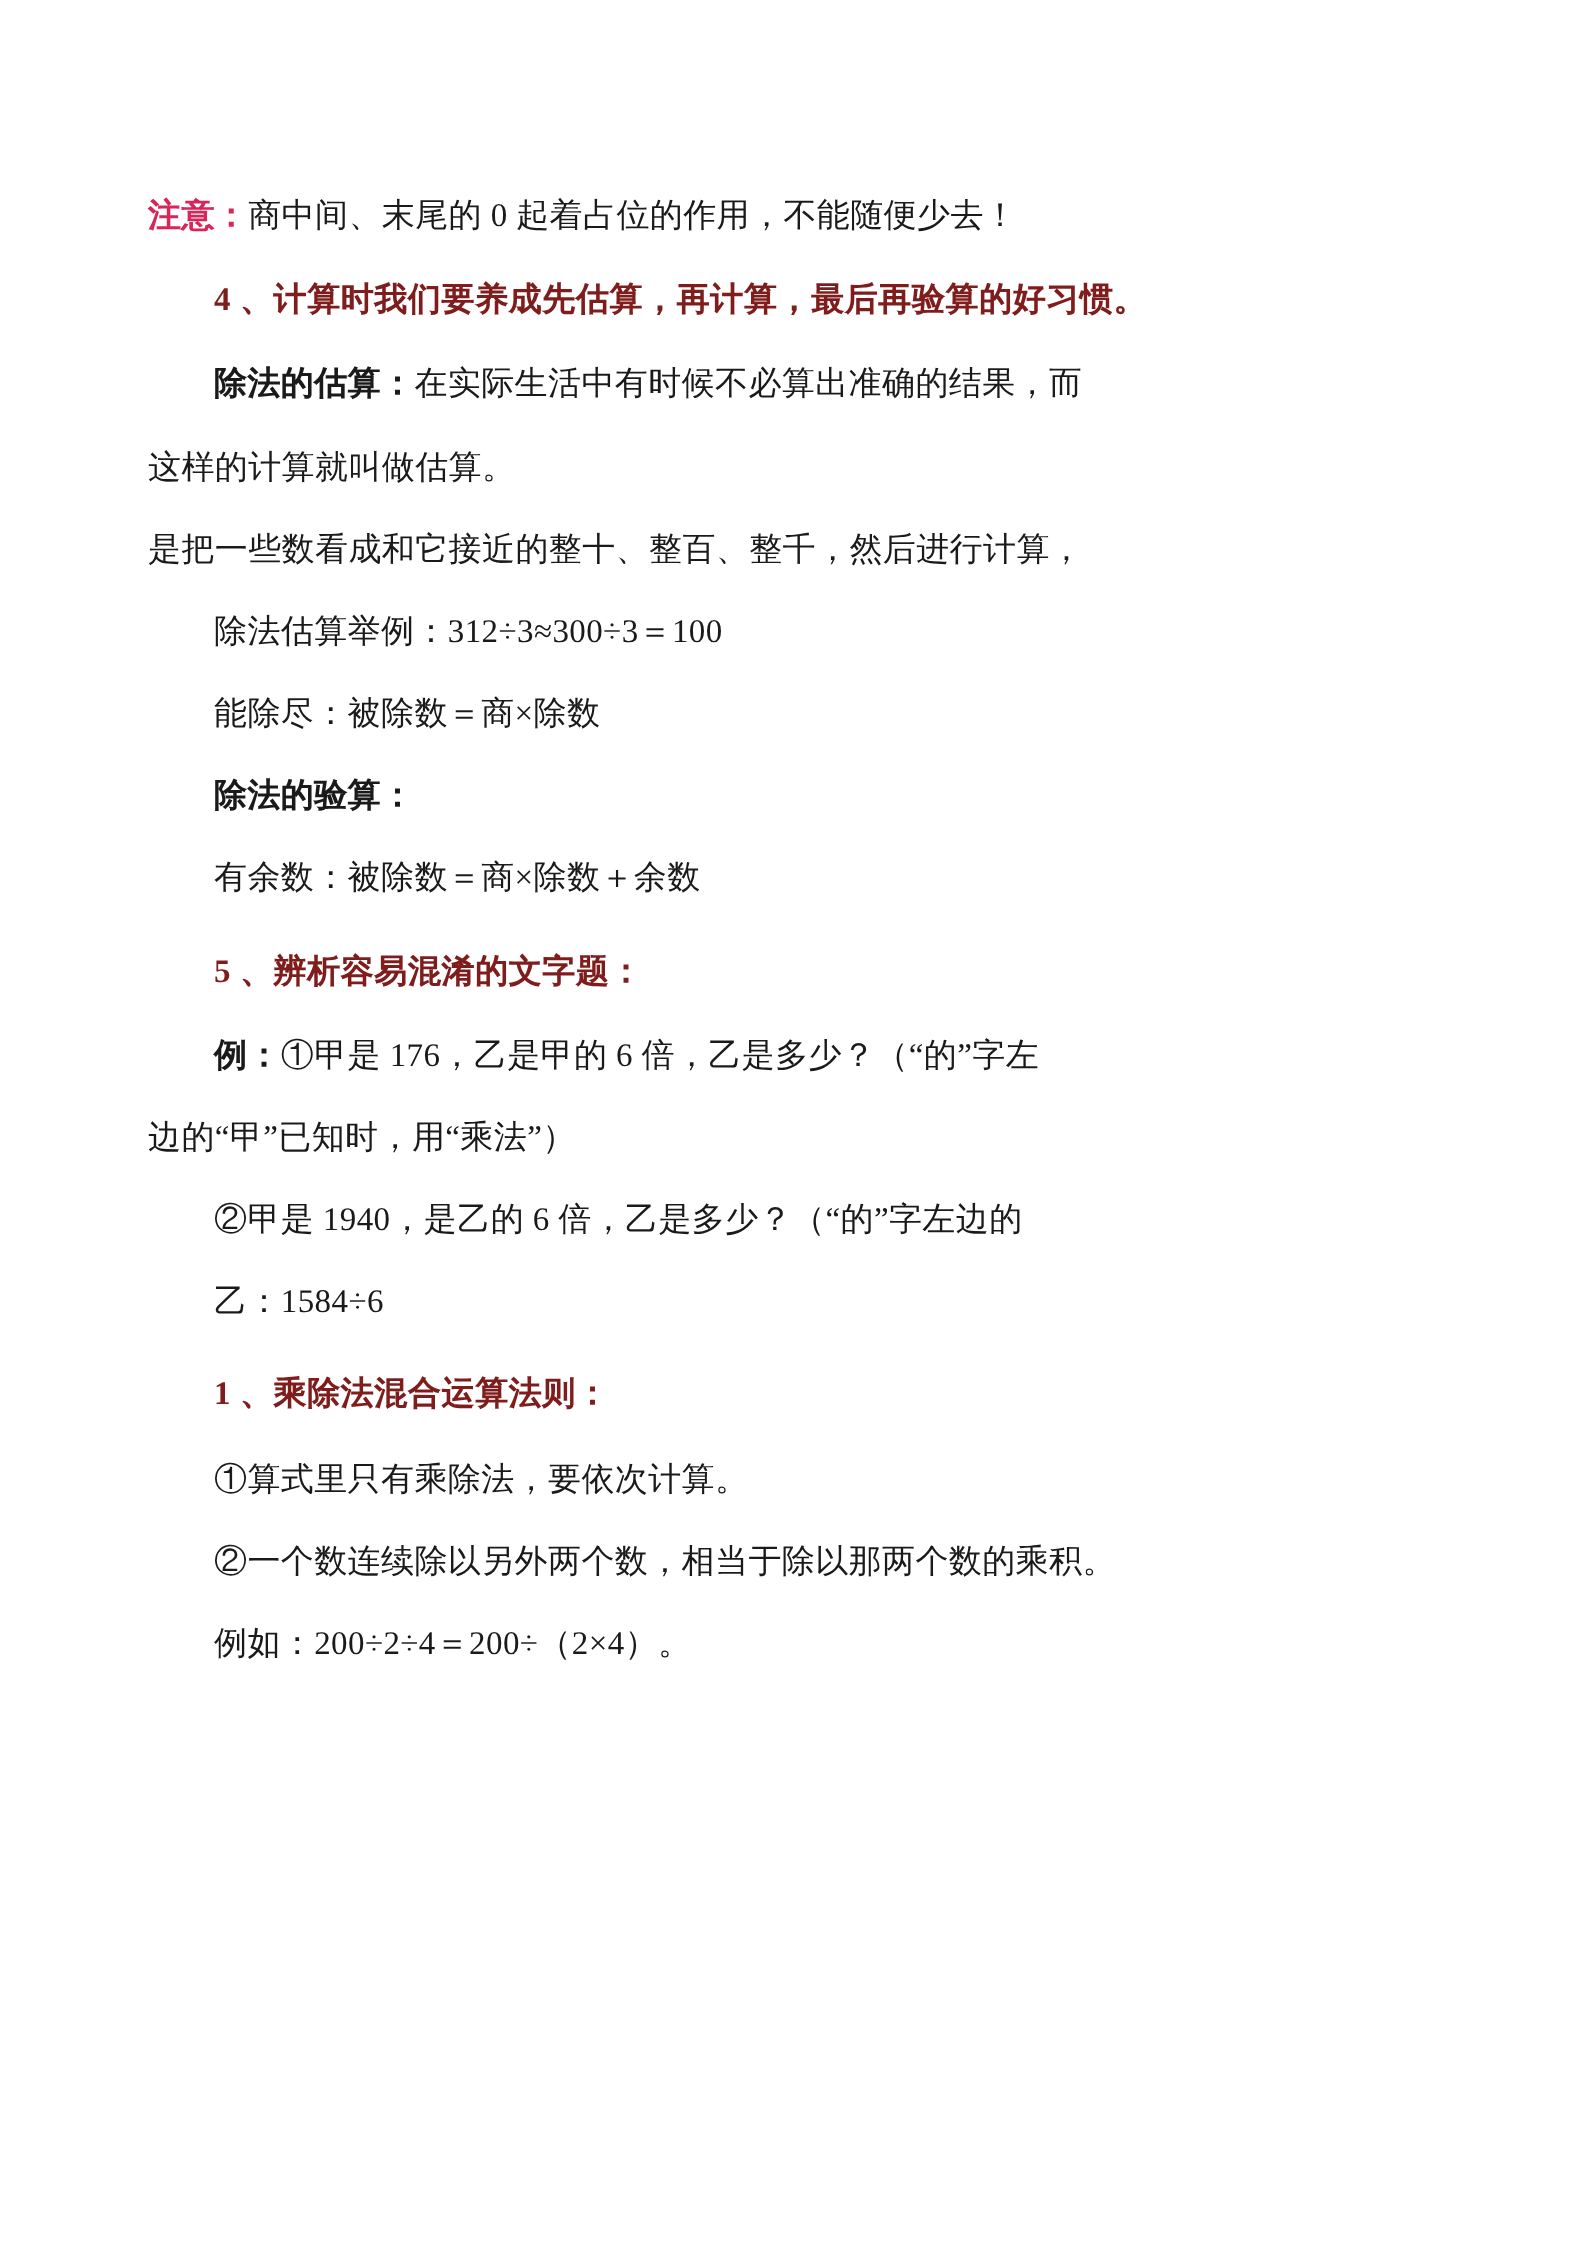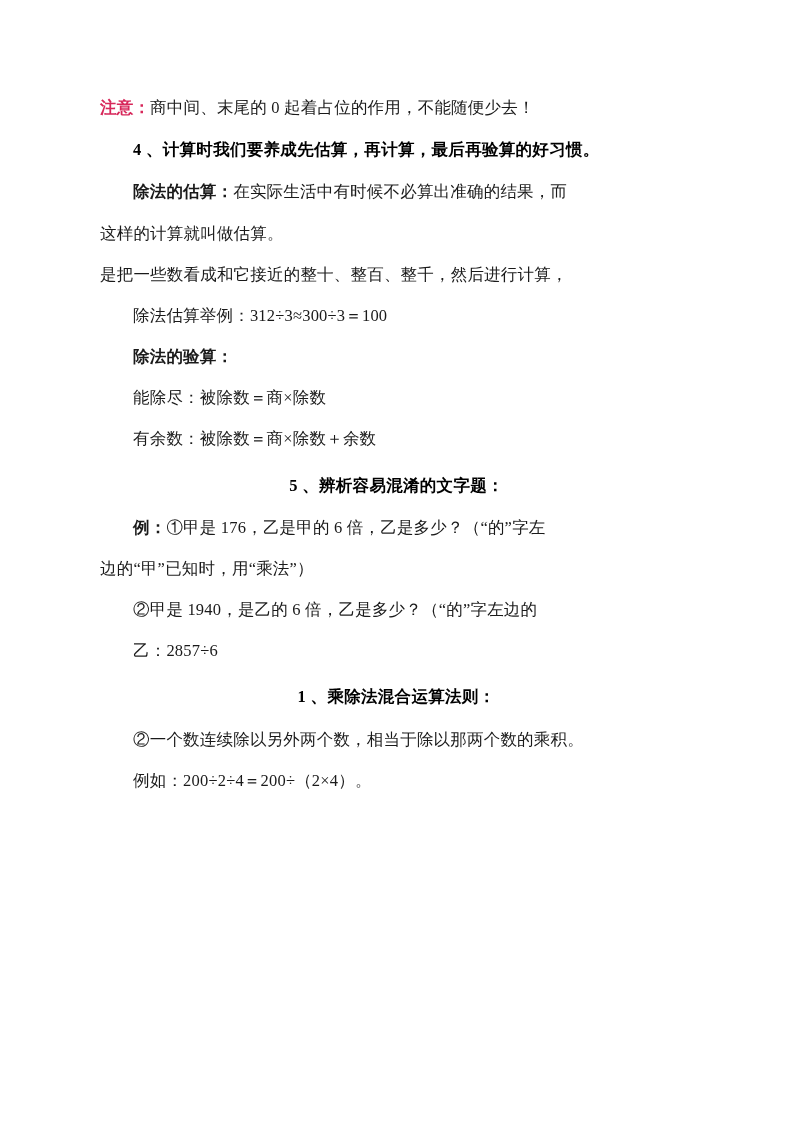--- a/index.html
+++ b/index.html
@@ -15,36 +15,36 @@
     position: relative;
     overflow: hidden;
   }
   .page {
     position: absolute;
     left: 0;
     top: 0;
     width: 793px;
     height: 1122px;
     box-sizing: border-box;
-    padding: 92px 118px 0 100px;
+    padding: 92px 118px 0 74px;
   }
   .doc-body {
     width: 560px;
   }
   p {
     margin: 0 0 12px 0;
     font-size: 16.5px;
     line-height: 1.95;
     letter-spacing: 0.2px;
   }
   .indent {
     text-indent: 33px;
   }
   .heading {
-    color: #000000;
+    color: #7f1d1d;
     font-weight: bold;
     margin: 0 0 10px 0;
     text-indent: 33px;
     font-size: 16.5px;
     line-height: 1.95;
     letter-spacing: 0.3px;
   }
   .note-line {
     margin-bottom: 10px;
   }
@@ -56,21 +56,20 @@
     font-weight: bold;
   }
   .blockline {
     text-indent: 0;
   }
   .tight {
     margin-bottom: 9px;
   }
   .spaced-top {
     margin-top: 14px;
-    text-align: center;
   }
 </style>
 </head>
 <body>
 
 <div class="page">
   <div class="doc-body">
 
     <p class="note-line">
       <span class="note-label">注意：</span><span>商中间、末尾的 0 起着占位的作用，不能随便少去！</span>
@@ -79,36 +78,37 @@
     <p class="heading">4 、计算时我们要养成先估算，再计算，最后再验算的好习惯。</p>
 
     <p class="indent tight">
       <span class="bold">除法的估算：</span><span>在实际生活中有时候不必算出准确的结果，而</span>
     </p>
     <p class="blockline tight">这样的计算就叫做估算。</p>
     <p class="blockline tight">是把一些数看成和它接近的整十、整百、整千，然后进行计算，</p>
 
     <p class="indent tight">除法估算举例：312÷3≈300÷3＝100</p>
 
+    <p class="indent tight">能除尽：被除数＝商×除数</p>
+
     <p class="indent bold tight">除法的验算：</p>
-
-    <p class="indent tight">能除尽：被除数＝商×除数</p>
     <p class="indent tight">有余数：被除数＝商×除数＋余数</p>
 
     <p class="heading spaced-top">5 、辨析容易混淆的文字题：</p>
 
     <p class="indent tight">
       <span class="bold">例：</span><span>①甲是 176，乙是甲的 6 倍，乙是多少？（“的”字左</span>
     </p>
     <p class="blockline tight">边的“甲”已知时，用“乘法”）</p>
 
 
     <p class="indent tight">②甲是 1940，是乙的 6 倍，乙是多少？（“的”字左边的</p>
 
-    <p class="indent tight">乙：2857÷6</p>
+    <p class="indent tight">乙：1584÷6</p>
 
     <p class="heading spaced-top">1 、乘除法混合运算法则：</p>
 
+    <p class="indent tight">①算式里只有乘除法，要依次计算。</p>
     <p class="indent tight">②一个数连续除以另外两个数，相当于除以那两个数的乘积。</p>
     <p class="indent tight">例如：200÷2÷4＝200÷（2×4）。</p>
 
   </div>
 </div>
 
 </body></html>

